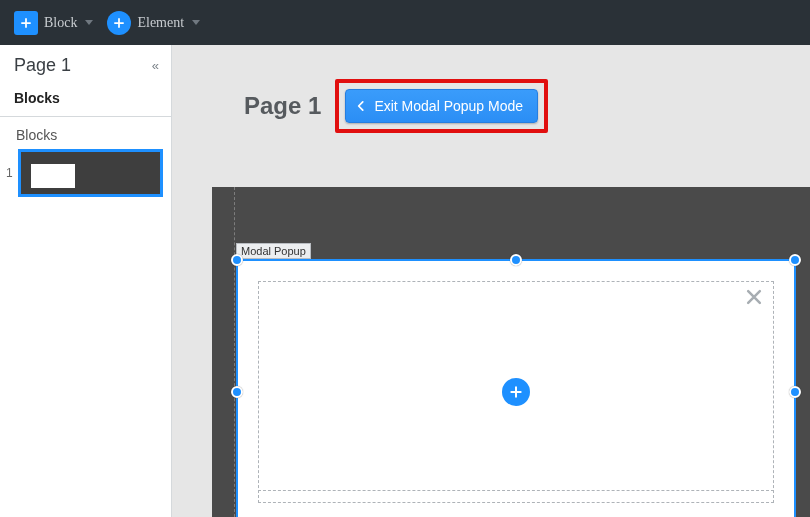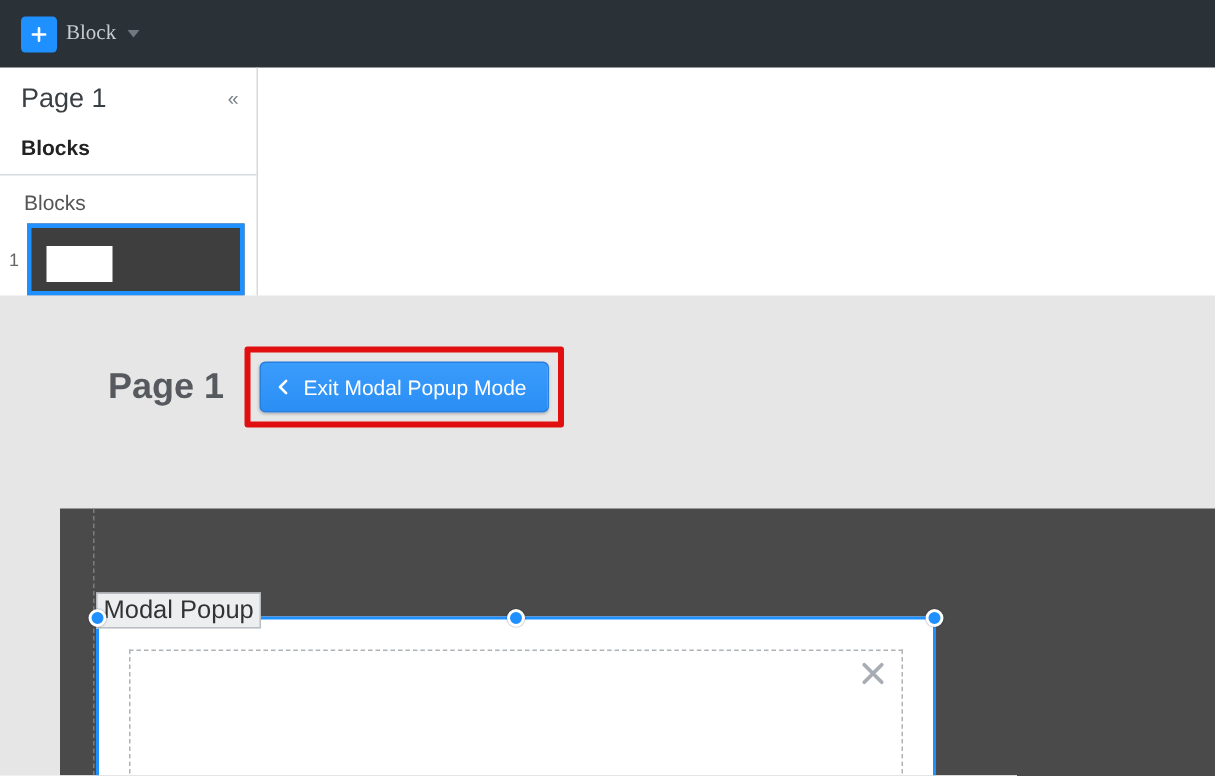--- a/index.html
+++ b/index.html
@@ -46,21 +46,20 @@
     width: 0; height: 0;
     border-left: 4px solid transparent;
     border-right: 4px solid transparent;
     border-top: 5px solid #707880;
     margin-left: 2px;
   }
 
   .main {
     display: flex;
     height: calc(100% - 45px);
-    flex-direction: column;
   }
 
   
   .sidebar {
     width: 172px;
     border-right: 1px solid #d5d9dc;
     display: flex;
     flex-direction: column;
   }
   .side-head {
@@ -184,21 +183,21 @@
     left: 24px; top: 72px;
     width: 560px; height: 266px;
     background: #fff;
     border: 2px solid #1e90ff;
   }
   .modal-label {
     position: absolute;
     top: -18px; left: -2px;
     background: #eceef0;
     border: 1px solid #b9bdc2;
-    font-size: 17px;
+    font-size: 11px;
     color: #333;
     padding: 1px 4px;
   }
   .inner-guides {
     position: absolute;
     inset: 20px;
     border: 1px dashed #aeb3b8;
   }
   .inner-guide-low {
     position: absolute;
@@ -244,20 +243,29 @@
 <body>
 
 <div class="topbar">
   <div class="tb-btn">
     <span class="plus-sq">
       <svg viewBox="0 0 24 24">
           <path d="M12 5v14M5 12h14" stroke="#fff" stroke-width="3" stroke-linecap="round"></path>
         </svg>
     </span>
     <span>Block</span>
+    <span class="caret-down"></span>
+  </div>
+  <div class="tb-btn">
+    <span class="plus-circ">
+      <svg viewBox="0 0 24 24">
+          <path d="M12 5v14M5 12h14" stroke="#fff" stroke-width="3" stroke-linecap="round"></path>
+        </svg>
+    </span>
+    <span>Element</span>
     <span class="caret-down"></span>
   </div>
 </div>
 
 <div class="main">
 
   <div class="sidebar">
     <div class="side-head">
       <span class="side-head-title">Page 1</span>
       <span class="collapse-icon">«</span>

